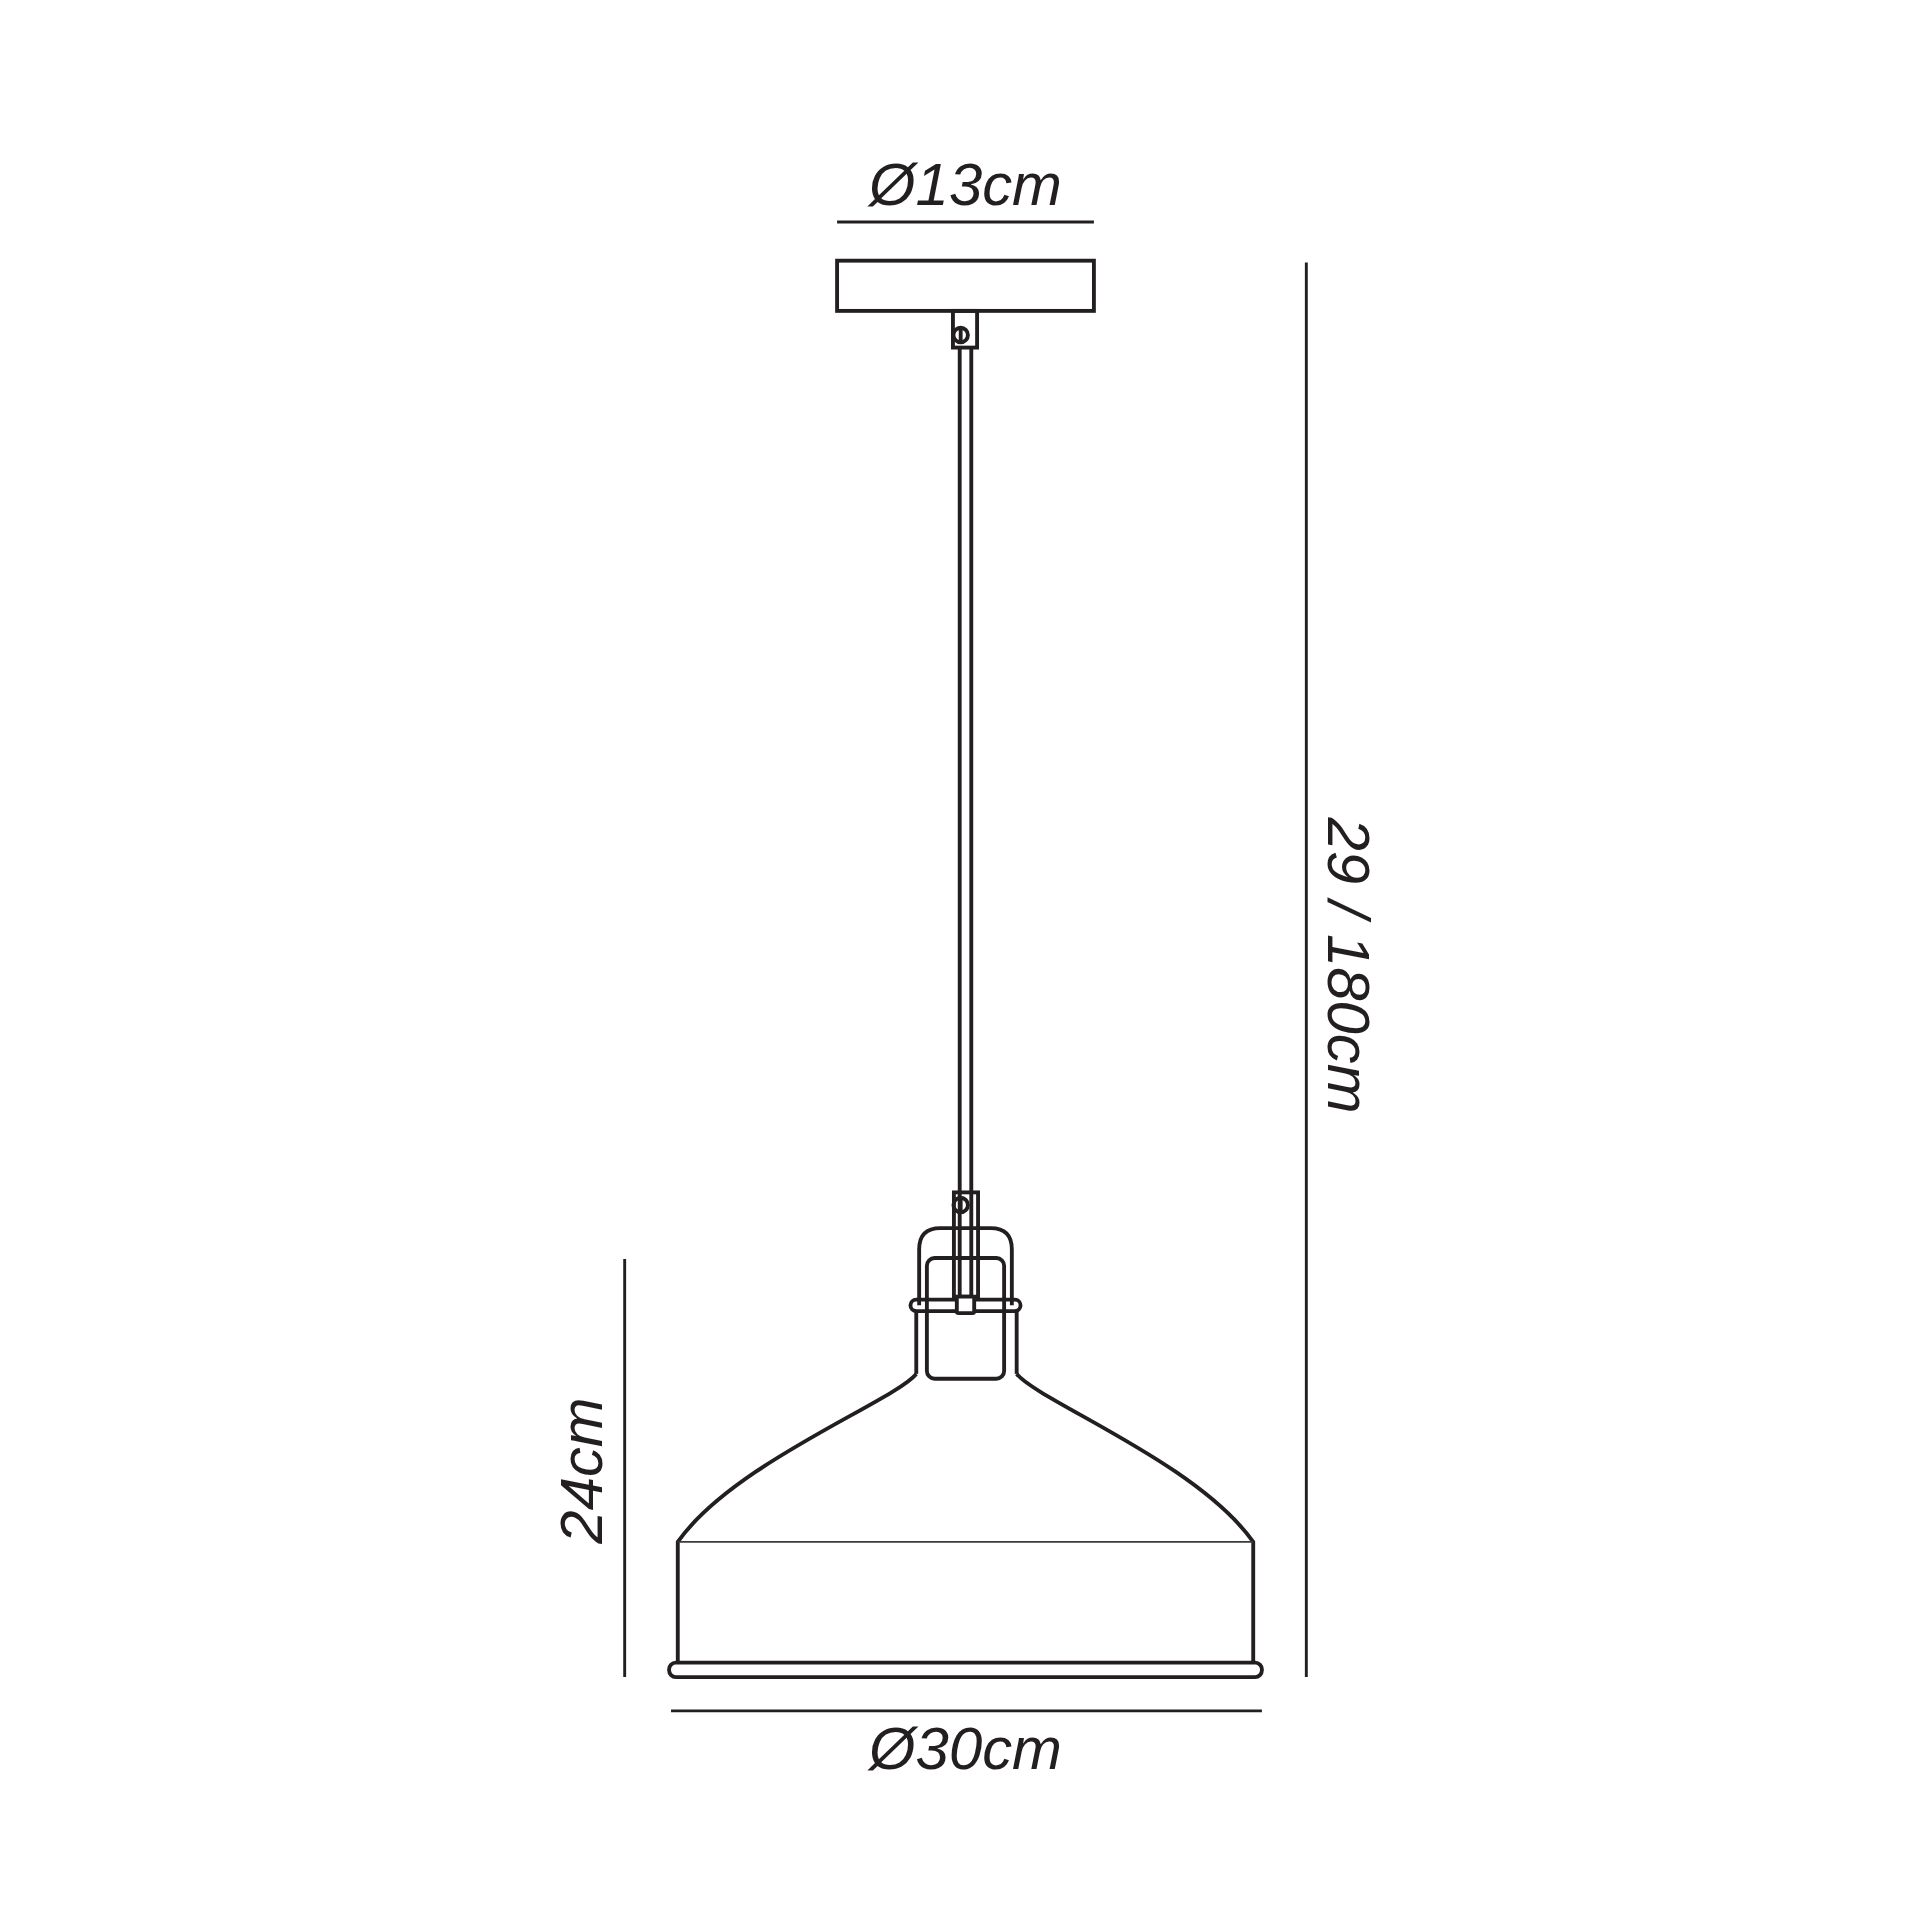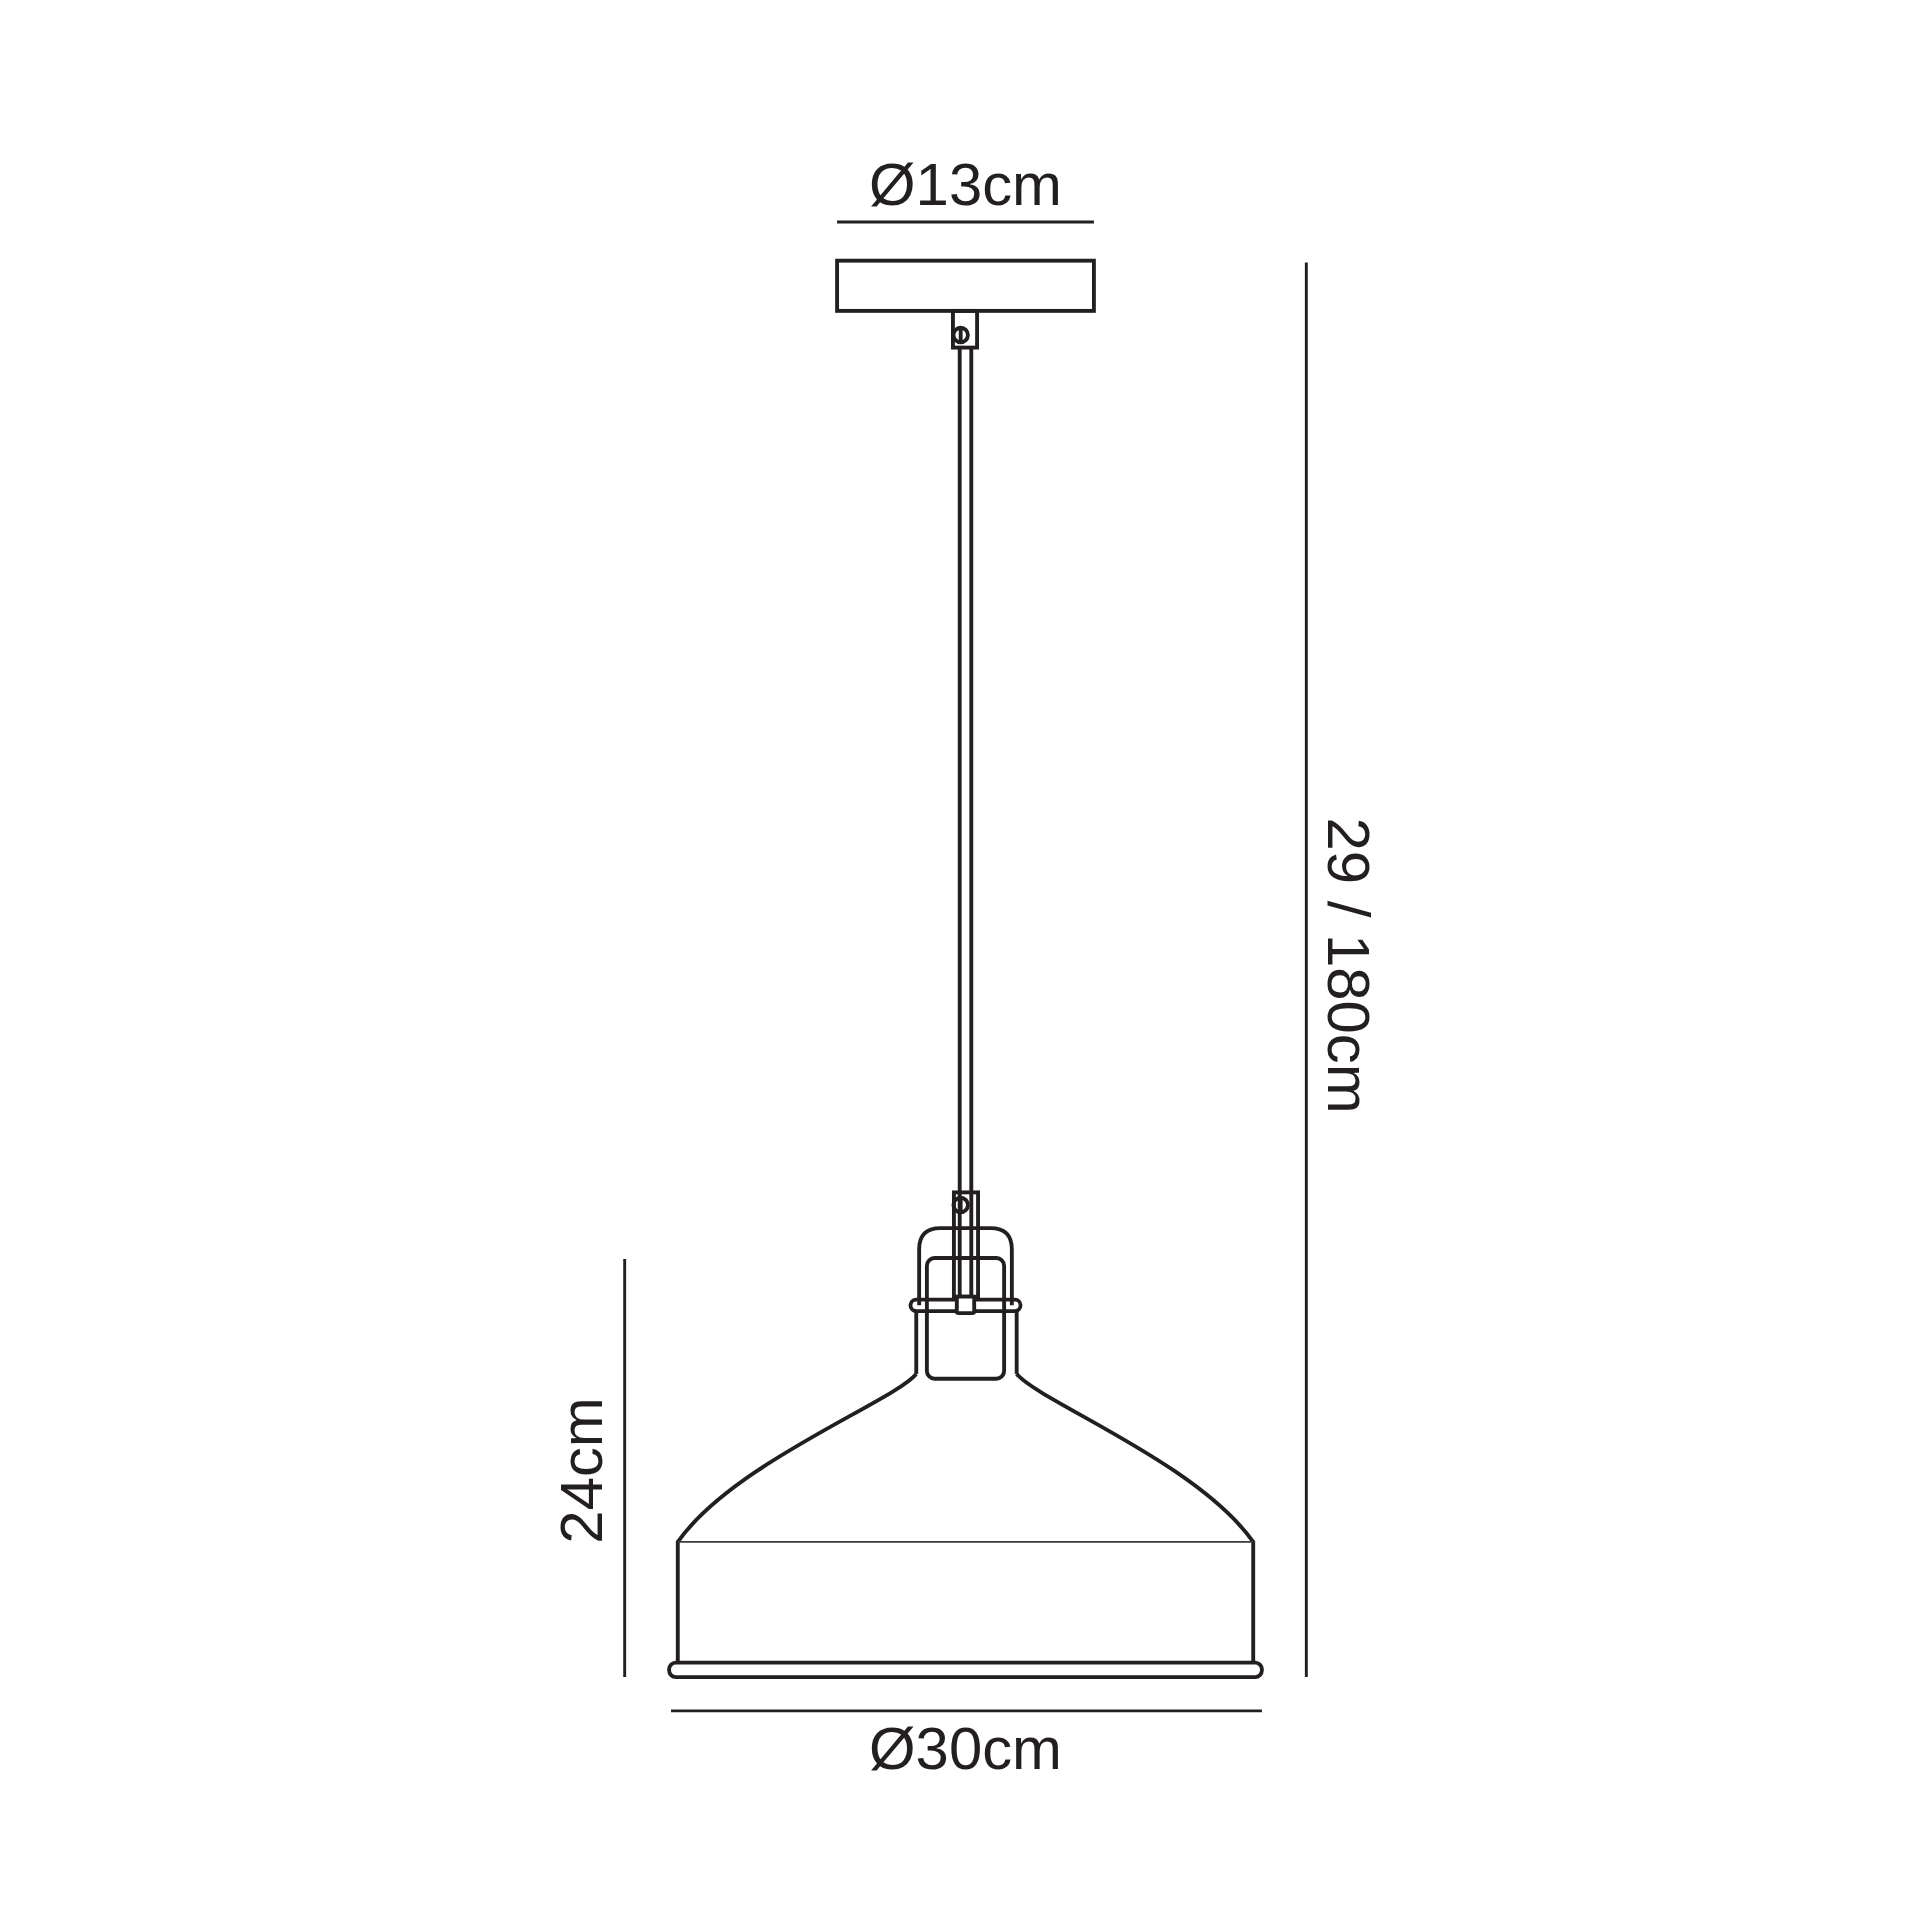--- a/index.html
+++ b/index.html
@@ -9,20 +9,21 @@
     width: 1931px;
     height: 1931px;
     font-family: "Liberation Sans", "DejaVu Sans", sans-serif;
   }
   .diagram-wrap {
     position: relative;
     width: 1931px;
     height: 1931px;
     background: #ffffff;
     overflow: hidden;
+    font-style: italic;
   }
   svg {
     display: block;
     width: 1931px;
     height: 1931px;
   }
   .outline {
     fill: none;
     stroke: #231f20;
     stroke-width: 4;

